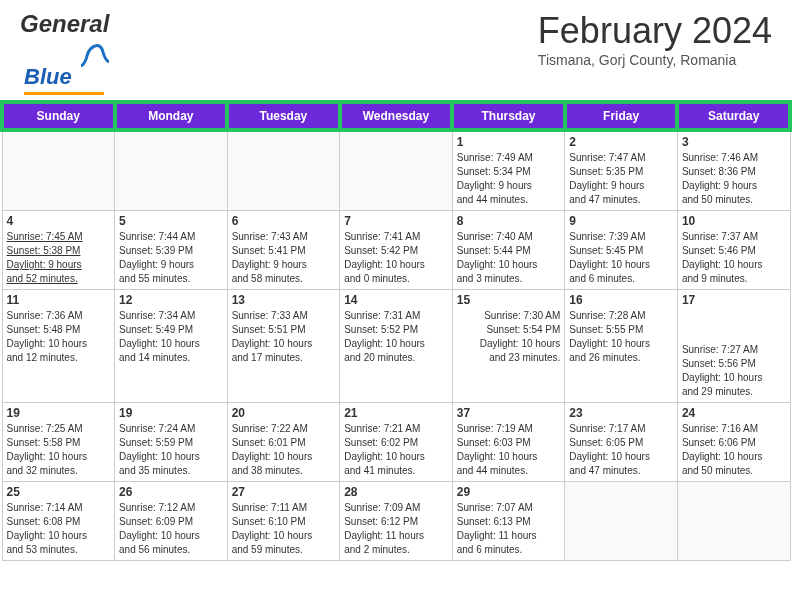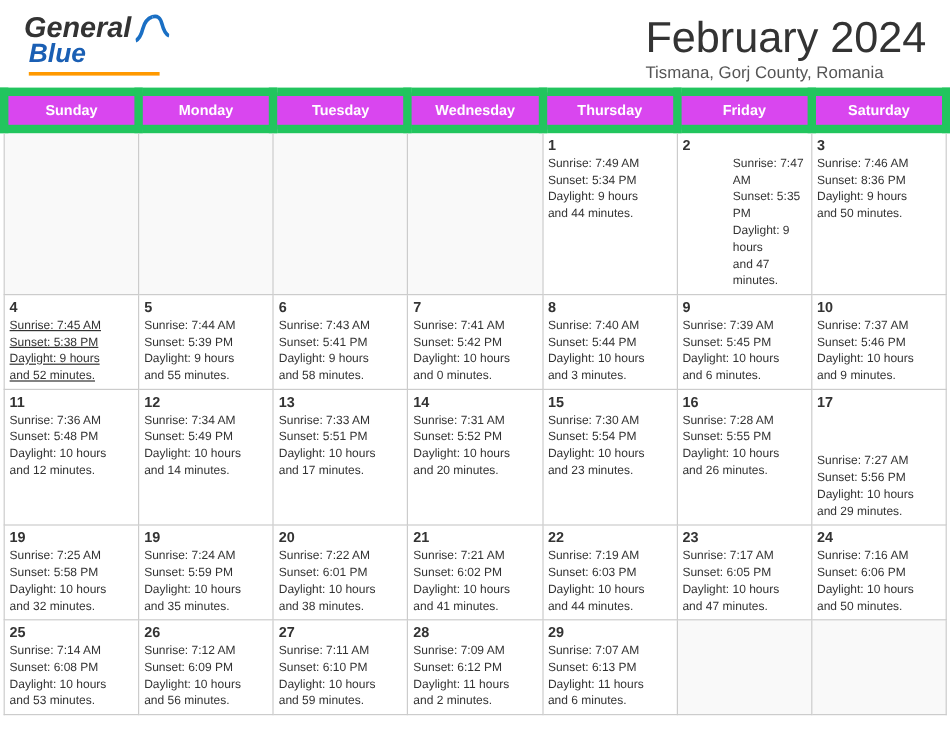--- a/index.html
+++ b/index.html
@@ -3,26 +3,26 @@
   <meta charset="utf-8">
   <style>
     * { box-sizing: border-box; margin: 0; padding: 0; }
     body { font-family: Arial, sans-serif; background: #fff; width: 792px; min-height: 612px; }
     .header { padding: 10px 20px 5px 20px; display: flex; align-items: flex-start; justify-content: space-between; }
     .logo { display: flex; flex-direction: column; align-items: flex-start; }
     .title-block { text-align: left; }
     .month-title { font-size: 36px; color: #333; font-weight: normal; }
     .location { font-size: 14px; color: #555; }
     .calendar { width: 100%; border-collapse: collapse; }
-    .calendar th { background: #d946ef; color: #fff; padding: 5px 4px; font-size: 12px; font-weight: bold; text-align: center; border: 7px solid #22c55e; }
+    .calendar th { background: #6d28d9; color: #fff; padding: 5px 4px; font-size: 12px; font-weight: bold; text-align: center; border: 4px solid #22c55e; }
     .calendar td { border: 1px solid #ccc; vertical-align: top; padding: 3px 4px; font-size: 10px; color: #333; width: 14.28%; min-height: 80px; }
     .day-num { font-size: 12px; font-weight: bold; margin-bottom: 2px; }
     .day-info { font-size: 10px; line-height: 1.4; }
     .empty { background: #f9f9f9; }
-    .logo-wrapper { display: flex; align-items: flex-end; gap: 4px; }
+    .logo-wrapper { display: flex; align-items: flex-end; gap: 4px; flex-direction: column; }
   </style>
 </head>
 <body>
 
 <div class="header">
   <div class="logo">
     <div class="logo-wrapper">
       <span style="font-size:24px;font-weight:bold;color:#333;font-style:italic;">General</span>
       <svg width="28" height="28" viewBox="0 0 28 28">
         <path d="M14 4 Q20 2 22 10 Q24 18 28 20" stroke="#1a6fc4" stroke-width="3" fill="none"></path>
@@ -58,21 +58,21 @@
         <td class="empty"></td>
         <td>
           <div class="day-num">1</div>
           <div class="day-info" style="white-space: pre-line;">Sunrise: 7:49 AM
 Sunset: 5:34 PM
 Daylight: 9 hours
 and 44 minutes.</div>
         </td>
         <td>
           <div class="day-num">2</div>
-          <div class="day-info" style="white-space: pre-line; margin-left: 42px;">Sunrise: 7:47 AM
+          <div class="day-info" style="white-space: pre-line;">Sunrise: 7:47 AM
 Sunset: 5:35 PM
 Daylight: 9 hours
 and 47 minutes.</div>
         </td>
         <td>
           <div class="day-num">3</div>
           <div class="day-info" style="white-space: pre-line;">Sunrise: 7:46 AM
 Sunset: 8:36 PM
 Daylight: 9 hours
 and 50 minutes.</div>
@@ -153,21 +153,21 @@
         </td>
         <td>
           <div class="day-num">14</div>
           <div class="day-info" style="white-space: pre-line;">Sunrise: 7:31 AM
 Sunset: 5:52 PM
 Daylight: 10 hours
 and 20 minutes.</div>
         </td>
         <td>
           <div class="day-num">15</div>
-          <div class="day-info" style="white-space: pre-line;">Sunrise: 7:30 AM
+          <div class="day-info" style="white-space: pre-line; text-align: right;">Sunrise: 7:30 AM
 Sunset: 5:54 PM
 Daylight: 10 hours
 and 23 minutes.</div>
         </td>
         <td>
           <div class="day-num">16</div>
           <div class="day-info" style="white-space: pre-line;">Sunrise: 7:28 AM
 Sunset: 5:55 PM
 Daylight: 10 hours
 and 26 minutes.</div>
@@ -203,21 +203,21 @@
 and 38 minutes.</div>
         </td>
         <td>
           <div class="day-num">21</div>
           <div class="day-info" style="white-space: pre-line;">Sunrise: 7:21 AM
 Sunset: 6:02 PM
 Daylight: 10 hours
 and 41 minutes.</div>
         </td>
         <td>
-          <div class="day-num">22</div>
+          <div class="day-num">37</div>
           <div class="day-info" style="white-space: pre-line;">Sunrise: 7:19 AM
 Sunset: 6:03 PM
 Daylight: 10 hours
 and 44 minutes.</div>
         </td>
         <td>
           <div class="day-num">23</div>
           <div class="day-info" style="white-space: pre-line;">Sunrise: 7:17 AM
 Sunset: 6:05 PM
 Daylight: 10 hours

